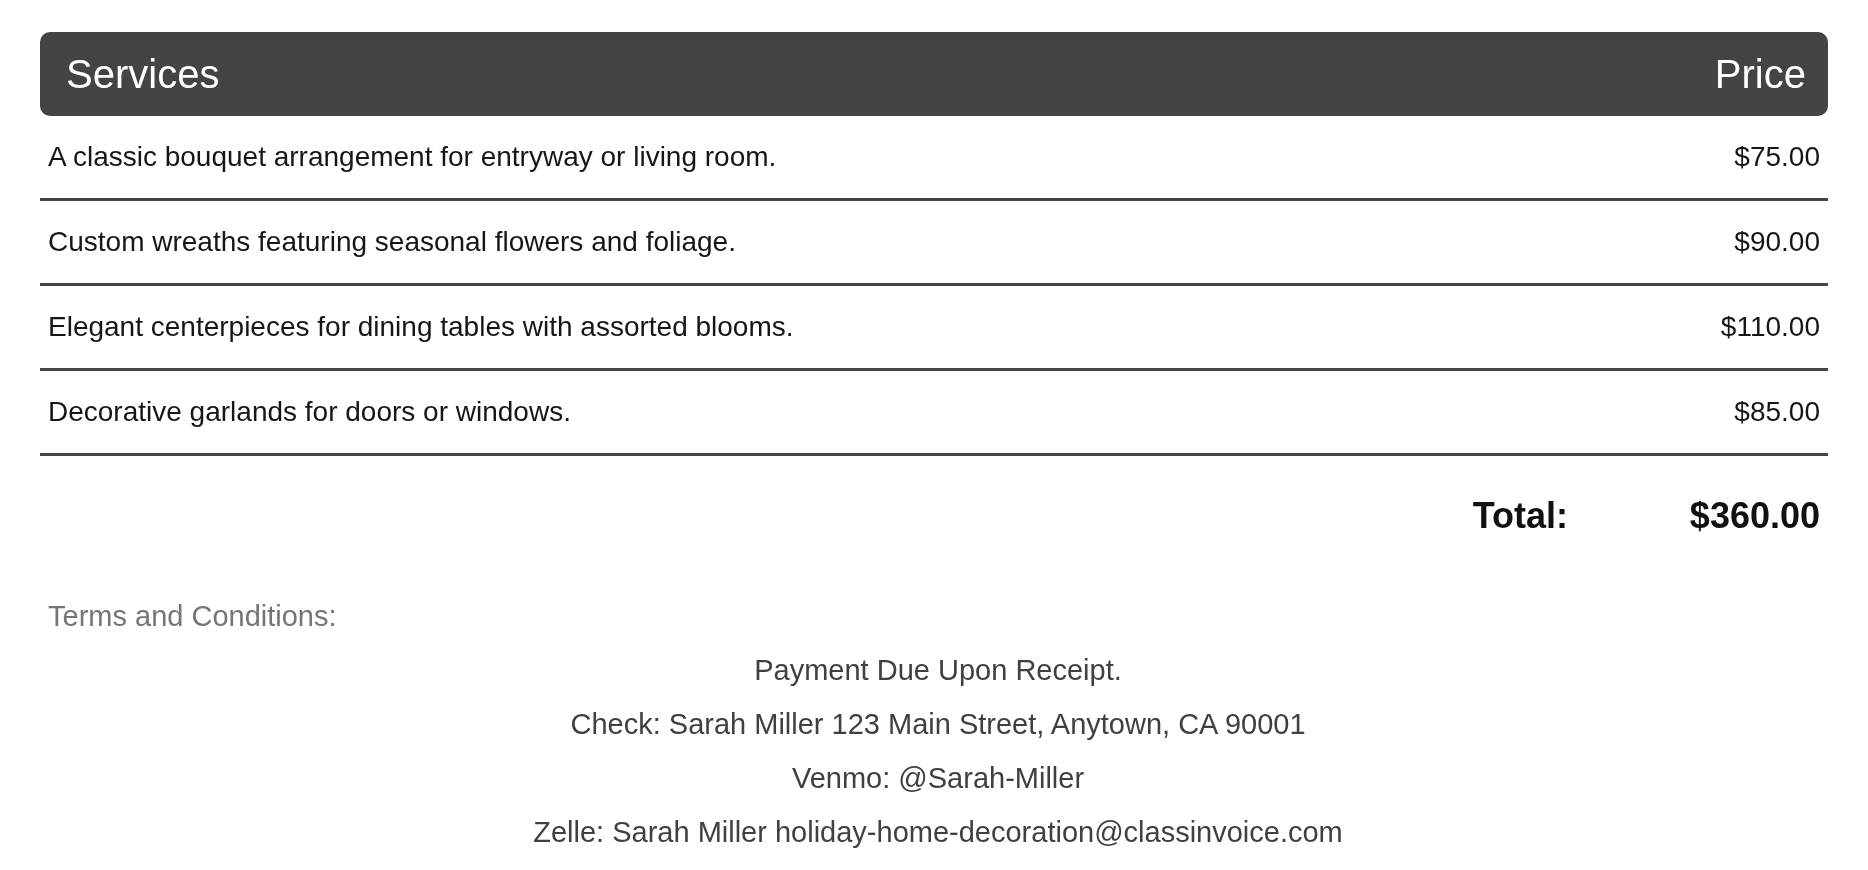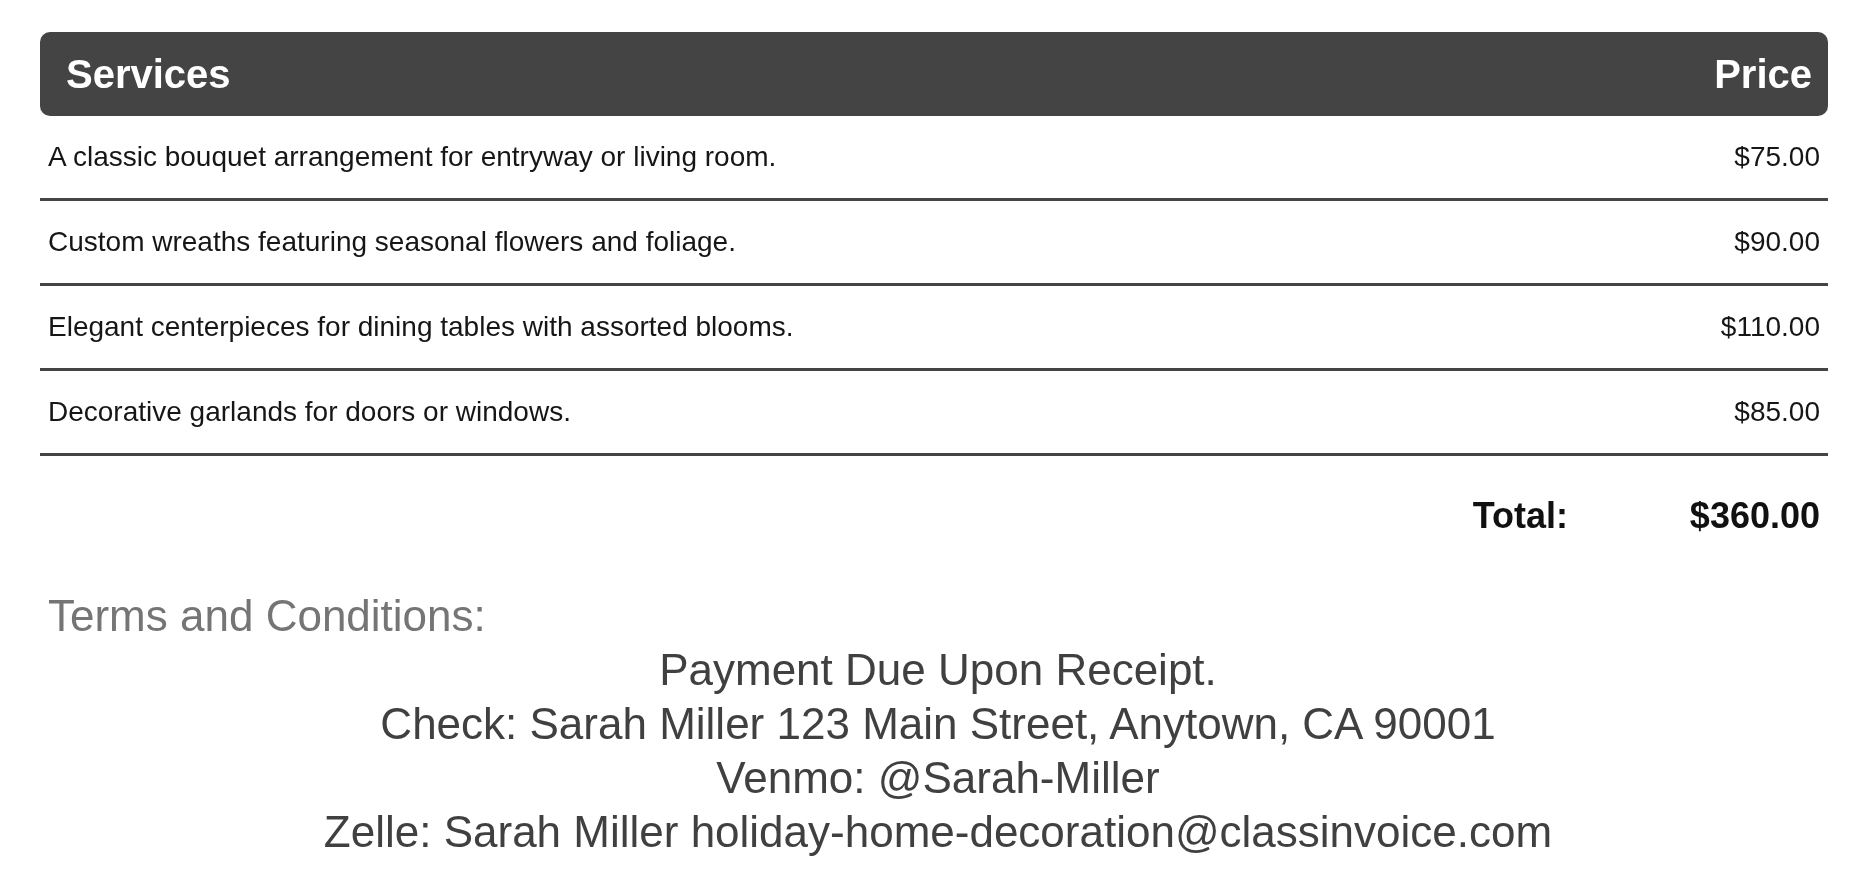--- a/index.html
+++ b/index.html
@@ -24,34 +24,34 @@
     border-spacing: 0;
     table-layout: fixed;
   }
   col.col-service { width: auto; }
   col.col-price { width: 240px; }
 
   thead th {
     background: #444444;
     color: #ffffff;
     font-size: 40px;
-    font-weight: 700;
+    font-weight: 400;
     height: 84px;
     vertical-align: middle;
     white-space: nowrap;
   }
   thead th.th-service {
     text-align: left;
     padding: 0 10px 0 26px;
     border-top-left-radius: 10px;
     border-bottom-left-radius: 10px;
   }
   thead th.th-price {
     text-align: right;
-    padding: 0 16px 0 10px;
+    padding: 0 22px 0 10px;
     border-top-right-radius: 10px;
     border-bottom-right-radius: 10px;
   }
 
   tbody td {
     height: 82px;
     vertical-align: middle;
     border-bottom: 3px solid #454545;
     font-size: 28px;
     color: #161616;
@@ -74,21 +74,21 @@
     font-size: 36px;
     font-weight: 700;
     color: #111111;
   }
   tfoot td.total-label { text-align: right; padding-right: 20px; }
   tfoot td.total-value { text-align: right; padding-right: 8px; white-space: nowrap; }
 
   .terms {
     margin-top: 26px;
     padding-left: 8px;
-    font-size: 44px;
+    font-size: 29px;
     line-height: 54px;
   }
   .terms-heading {
     color: #757575;
   }
   .terms-line {
     color: #404040;
     text-align: center;
   }
 </style>

